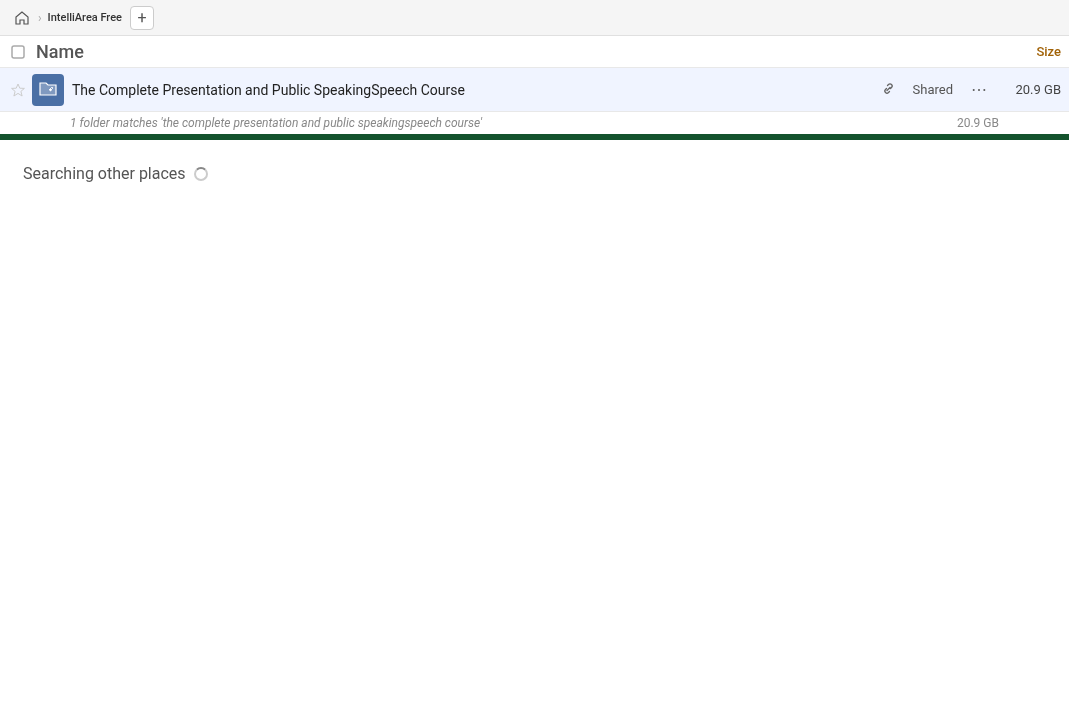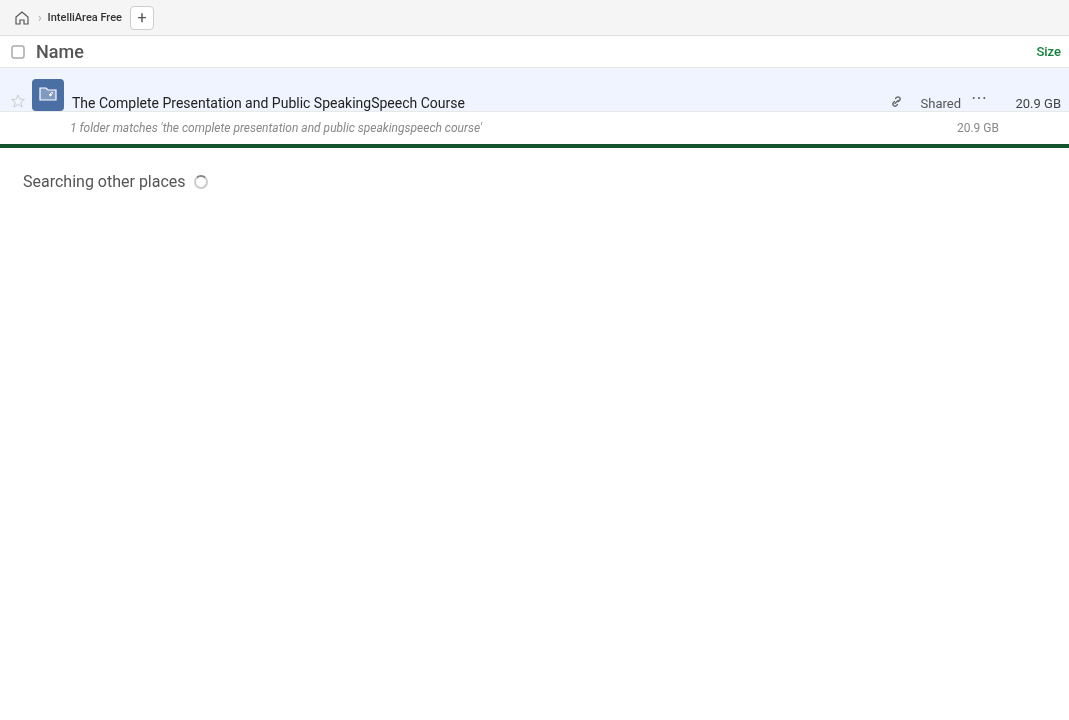--- a/index.html
+++ b/index.html
@@ -88,30 +88,30 @@
 
     .col-header-name {
       flex: 1;
       font-size: 18px;
       color: #555;
       font-weight: 500;
     }
 
     .col-header-size {
       font-size: 13px;
-      color: #15803d;
+      color: #a16207;
       font-weight: 500;
       width: 80px;
       text-align: right;
     }
 
     
     .file-row {
       display: flex;
-      align-items: flex-end;
+      align-items: center;
       height: 44px;
       padding: 0 8px;
       background: #f0f4ff;
       border-bottom: 1px solid #e8e8e8;
       cursor: pointer;
     }
 
     .star-btn {
       width: 20px;
       height: 20px;
@@ -149,21 +149,21 @@
       overflow: hidden;
       text-overflow: ellipsis;
     }
 
     .file-shared {
       display: flex;
       align-items: center;
       gap: 18px;
       color: #555;
       font-size: 13px;
-      margin-right: 4px;
+      margin-right: 12px;
     }
 
     .link-icon {
       font-size: 14px;
       color: #666;
     }
 
     .more-btn {
       width: 28px;
       height: 28px;
@@ -180,24 +180,24 @@
       font-size: 13px;
       color: #444;
       width: 60px;
       text-align: right;
     }
 
     
     .match-row {
       display: flex;
       align-items: center;
-      height: 36px;
+      height: 28px;
       padding: 0 70px;
       background: #fff;
-      border-bottom: 4px solid #14532d;
+      border-bottom: 6px solid #14532d;
     }
 
     .match-text {
       flex: 1;
       font-size: 12px;
       color: #888;
       font-style: italic;
     }
 
     .match-size {

